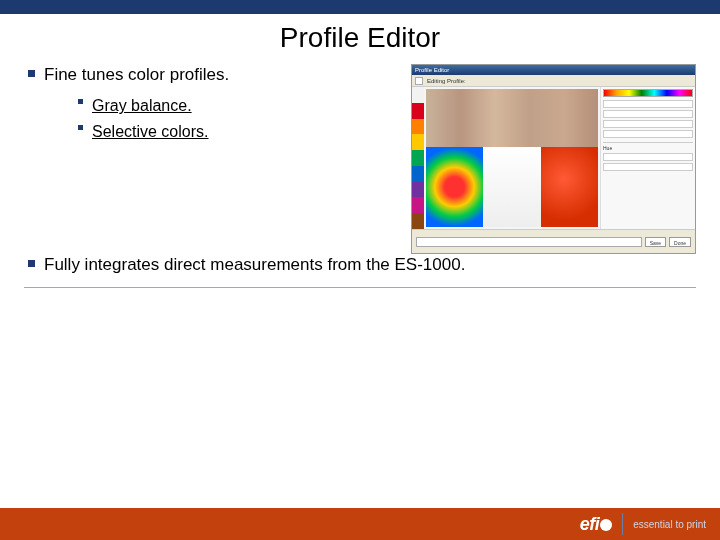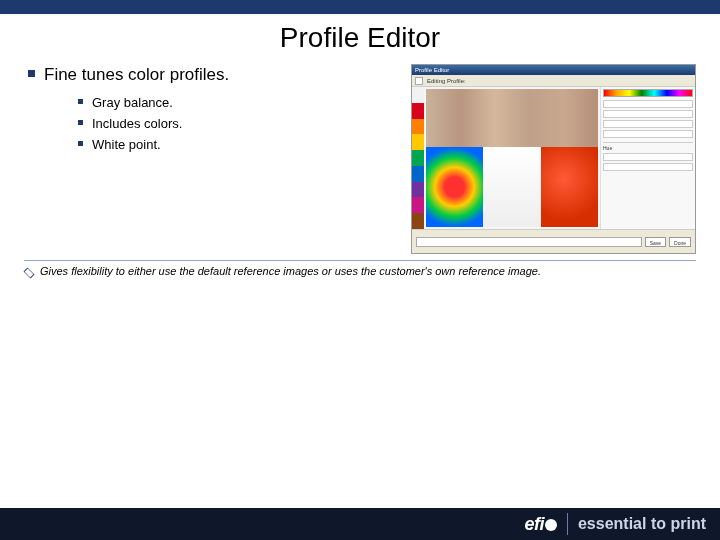--- a/index.html
+++ b/index.html
@@ -4,65 +4,64 @@
 <style>
   * { box-sizing: border-box; margin: 0; padding: 0; }
   html, body { width: 720px; height: 540px; font-family: Arial, Helvetica, sans-serif; background: #fff; color: #000; overflow: hidden; }
   .top-band { width: 100%; height: 14px; background: #1d3a6e; }
   .title { font-size: 28px; font-weight: 400; text-align: center; margin: 8px 0 10px 0; }
   .content { padding: 0 24px; }
   ul.main { list-style: none; }
   ul.main > li { position: relative; padding-left: 20px; font-size: 17px; line-height: 1.25; margin-bottom: 12px; }
   ul.main > li::before { content: ""; position: absolute; left: 4px; top: 6px; width: 7px; height: 7px; background: #1d3a6e; }
   ul.sub { list-style: none; margin: 8px 0 4px 30px; }
-  ul.sub > li { position: relative; padding-left: 18px; font-size: 13px; line-height: 1.6; }
+  ul.sub > li { position: relative; padding-left: 18px; font-size: 16px; line-height: 1.6; text-decoration: underline; }
   ul.sub > li::before { content: ""; position: absolute; left: 4px; top: 6px; width: 5px; height: 5px; background: #1d3a6e; }
   .row { display: flex; align-items: flex-start; }
   .row .text-col { flex: 1; }
   .screenshot { width: 285px; height: 190px; border: 1px solid #999; background: #f5f5f5; position: relative; font-size: 6px; color: #333; flex-shrink: 0; }
   .ss-titlebar { height: 10px; background: linear-gradient(#3a6ea5,#1d3a6e); display:flex; align-items:center; padding:0 3px; color:#fff; font-size:6px; }
   .ss-toolbar { height: 12px; background:#ece9d8; border-bottom:1px solid #ccc; display:flex; align-items:center; padding:0 3px; gap:4px; }
   .ss-body { display:flex; height: calc(100% - 46px); }
   .ss-strip { width: 12px; display:flex; flex-direction:column; }
   .ss-strip div { flex:1; }
   .ss-img { flex:1; background:#ddd; margin:2px; position:relative; overflow:hidden; }
   .ss-img-cell { position:absolute; }
   .ss-right { width: 95px; background:#f8f8f8; border-left:1px solid #ddd; padding:2px; }
   .ss-right-row { height:8px; border:1px solid #ccc; margin-bottom:2px; background:#fff; }
   .ss-bottom { height:24px; background:#ece9d8; border-top:1px solid #ccc; padding:2px 4px; display:flex; align-items:center; gap:3px; }
   .ss-btn-sm { height:10px; padding:0 4px; border:1px solid #999; background:#fff; font-size:5px; line-height:10px; }
   .divider { height:1px; background:#9aa8c7; margin: 6px 24px 4px 24px; }
   ul.foot { list-style:none; padding: 0 22px; }
   ul.foot > li { position:relative; padding-left:18px; font-size:11px; font-style:italic; line-height:1.25; margin-bottom:2px; }
   ul.foot > li::before { content:""; position:absolute; left:2px; top:3px; width:8px; height:8px; border:1px solid #1d3a6e; transform: rotate(45deg) scaleY(0.55); }
   ul.foot .indent { margin-left: 20px; }
-  .footer { position:absolute; bottom:0; left:0; width:720px; height:32px; background:#0f172a; display:flex; align-items:center; justify-content:flex-end; padding-right:14px; gap:10px; }
+  .footer { position:absolute; bottom:0; left:0; width:720px; height:32px; background:#c2410c; display:flex; align-items:center; justify-content:flex-end; padding-right:14px; gap:10px; }
   .logo-efi { font-size:18px; font-weight:bold; font-style:italic; color:#fff; letter-spacing:-0.5px; }
   .logo-efi .dot { display:inline-block; width:12px; height:12px; border-radius:50%; background:#fff; vertical-align:middle; margin-left:1px; }
   .footer-sep { width:1px; height:22px; background:#6b7fa6; }
-  .tagline { color:#cdd6e6; font-size:16px;font-weight:bold; }
+  .tagline { color:#cdd6e6; font-size:10px; }
 </style>
 </head>
 <body>
 
 <div class="top-band"></div>
 
 <h1 class="title">Profile Editor</h1>
 
 <div class="content">
 
   <div class="row">
     <div class="text-col">
       <ul class="main">
         <li>
           <span>Fine tunes color profiles.</span>
           <ul class="sub">
             <li>Gray balance.</li>
-            <li>Includes colors.</li>
-            <li>White point.</li>
+            <li>Selective colors.</li>
           </ul>
         </li>
       </ul>
     </div>
 
     <div class="screenshot">
       <div class="ss-titlebar">
         <span>Profile Editor</span>
       </div>
       <div class="ss-toolbar">
@@ -99,25 +98,27 @@
         </div>
       </div>
       <div class="ss-bottom">
         <div style="flex:1;height:10px;border:1px solid #aaa;background:#fff"></div>
         <div class="ss-btn-sm">Save</div>
         <div class="ss-btn-sm">Done</div>
       </div>
     </div>
   </div>
 
+  <ul class="main">
+    <li>Fully integrates direct measurements from the ES-1000.</li>
+  </ul>
 </div>
 
 <div class="divider"></div>
 
 <ul class="foot">
-  <li>Gives flexibility to either use the default reference images or uses the customer's own reference image.</li>
 </ul>
 
 <div class="footer">
   <span class="logo-efi"><span>efi</span><span class="dot"></span></span>
   <span class="footer-sep"></span>
   <span class="tagline">essential to print</span>
 </div>
 
 </body></html>

